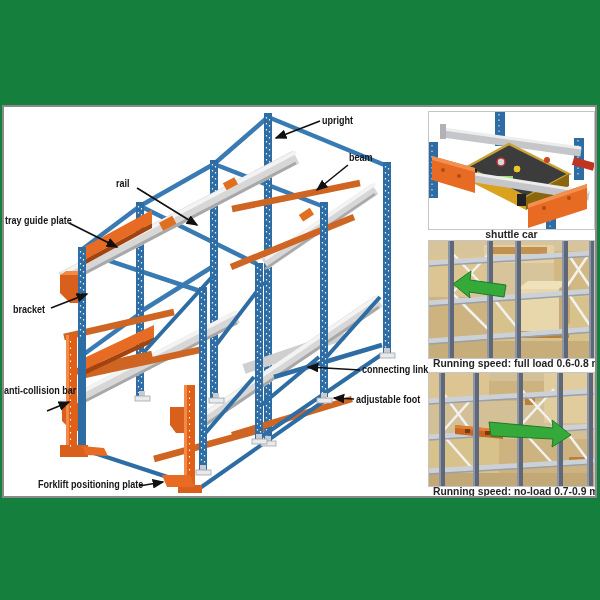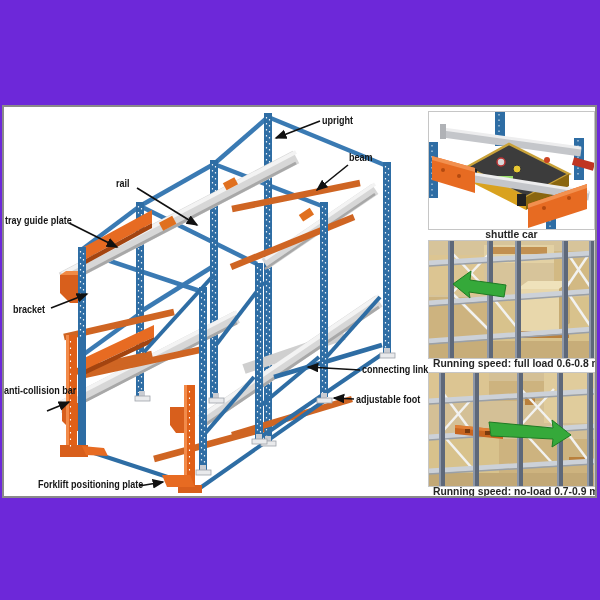--- a/index.html
+++ b/index.html
@@ -1,16 +1,16 @@
 <!DOCTYPE html>
 <html><head>
 <meta charset="utf-8">
 <style>
   html,body{margin:0;padding:0;background:#fff;}
-  .canvas{position:relative;width:600px;height:600px;background:#6d28d9;overflow:hidden;
+  .canvas{position:relative;width:600px;height:600px;background:#15803d;overflow:hidden;
           font-family:"Liberation Sans", sans-serif;}
   .frame{position:absolute;left:2px;top:105px;width:595px;height:393px;
          border:2px solid #8a8a8a;box-sizing:border-box;background:#fff;overflow:hidden;}
   .dlabel{position:absolute;font-size:10.5px;font-weight:bold;color:#151515;white-space:nowrap;
           transform:scaleX(0.86);transform-origin:left top;line-height:12px;}
   .inset{position:absolute;left:424px;width:167px;}
   .inset svg{display:block;}
   .caption{position:absolute;left:424px;width:167px;text-align:center;font-size:11px;
            font-weight:bold;color:#262626;white-space:nowrap;transform:scaleX(0.94);
            transform-origin:center top;line-height:13px;}

